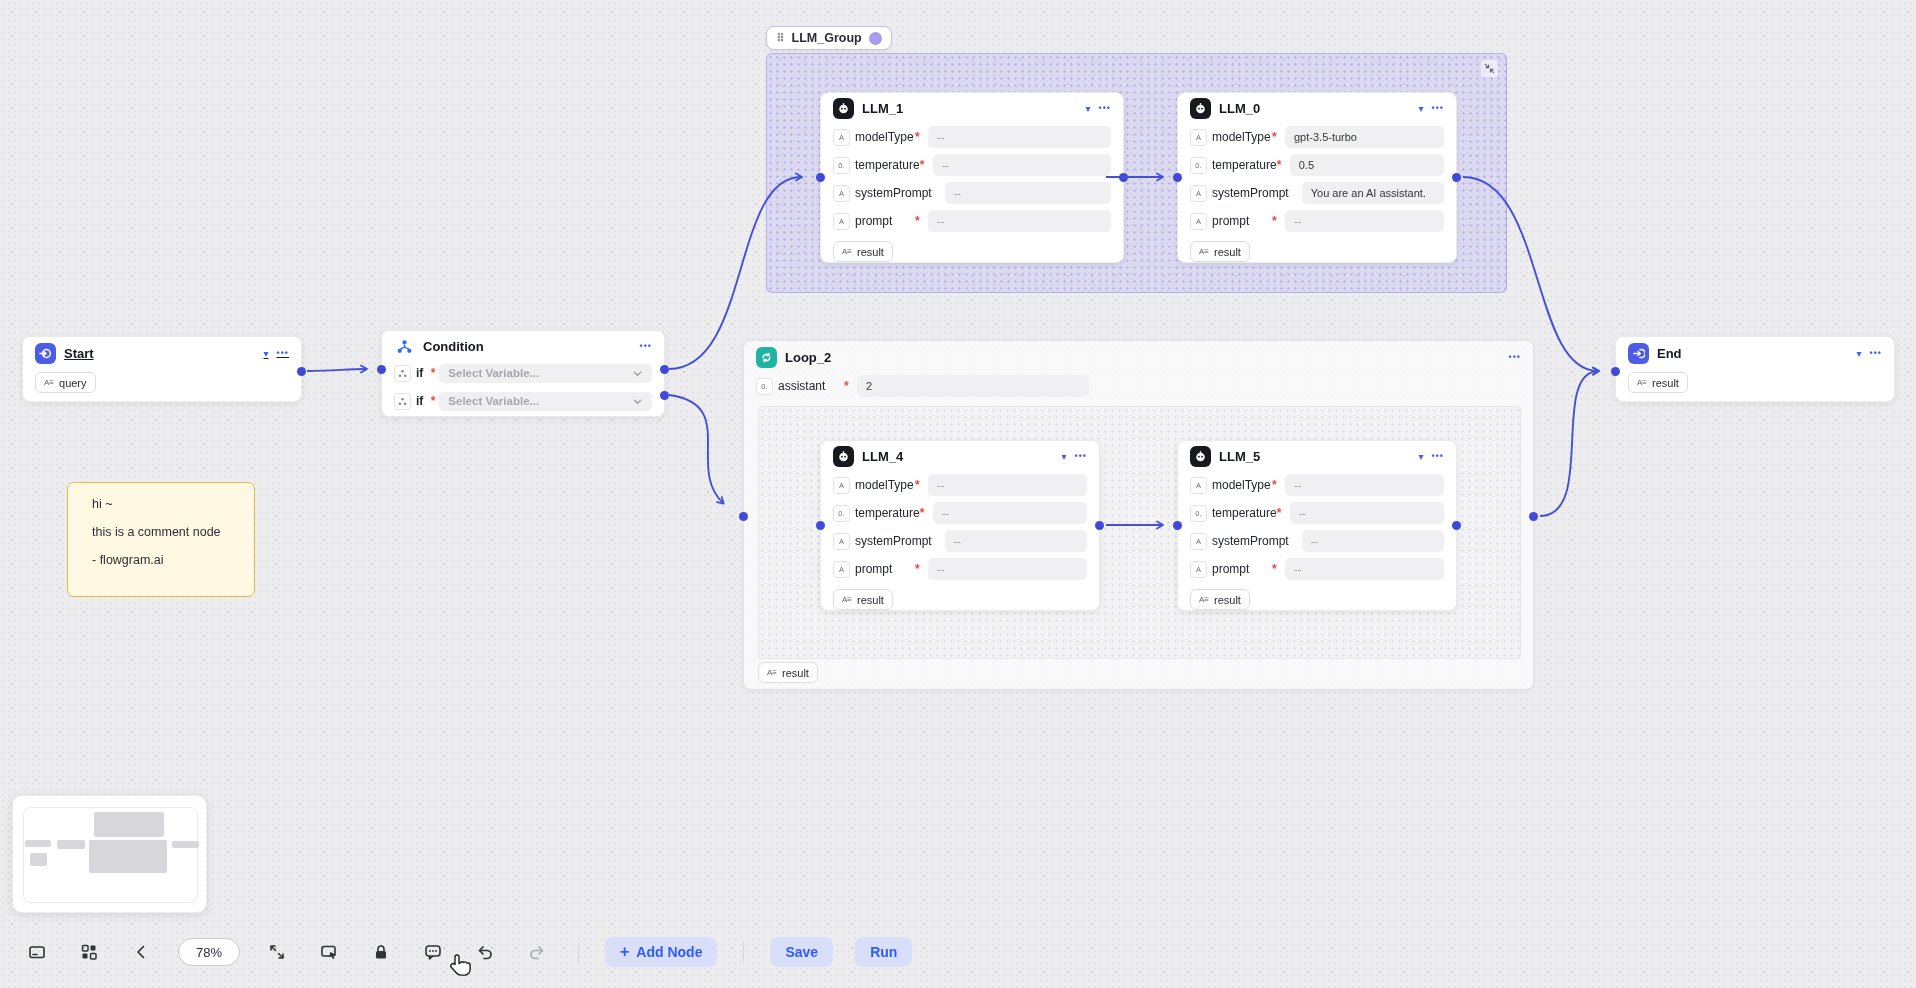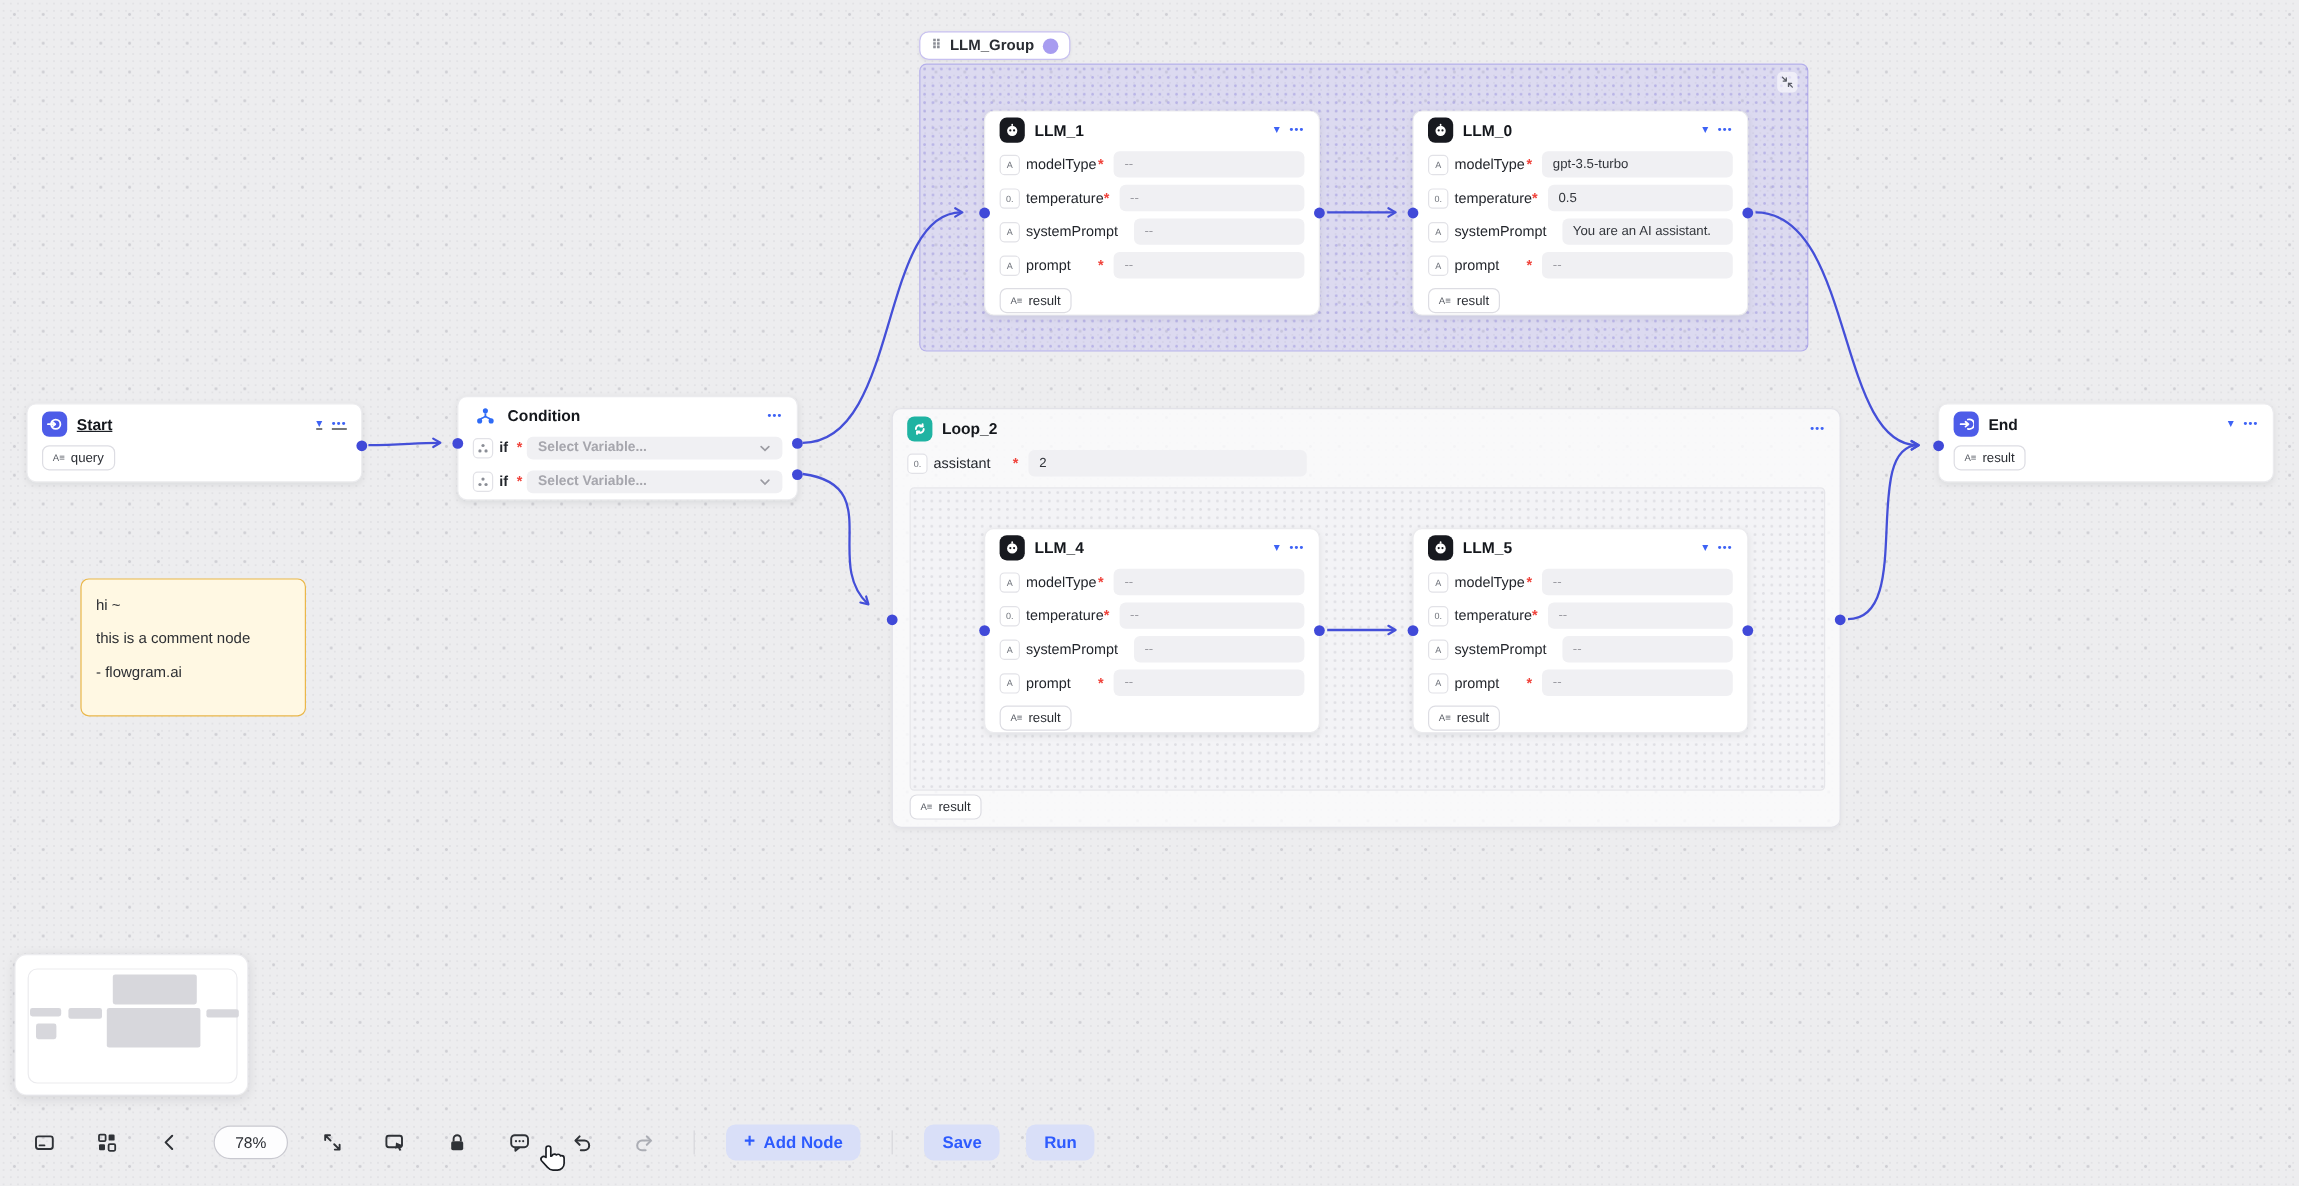--- a/index.html
+++ b/index.html
@@ -93,21 +93,21 @@
   }
   .cfield svg{ margin-left:auto; }
   .crow{ display:flex; align-items:center; padding:0 12px; height:24px; margin-bottom:4px; font-size:12px; font-weight:600; }
   .iflab{ margin-right:3px; color:#23262c; }
   
   .comment{
     position:absolute; left:67px; top:482px; width:188px; height:115px; z-index:2;
     background:#fff8e3; border:1px solid #eab749; border-radius:7px;
     padding:8px 12px; font-size:12.5px; color:#2d2f33;
   }
-  .comment p{ margin:6px 0 14px; }
+  .comment p{ margin:6px 12px 14px; }
   
   .wires{ position:absolute; inset:0; z-index:6; pointer-events:none; }
   
   .minimap{
     position:absolute; left:12px; top:795px; width:195px; height:118px; z-index:10;
     background:#fff; border:1px solid #ececef; border-radius:10px;
     box-shadow:0 2px 10px rgba(20,22,30,0.10); cursor:pointer;
   }
   .mm-view{ position:absolute; left:10px; top:11px; width:175px; height:96px; border:1px solid #ebebee; border-radius:8px; }
   .mm-shape{ position:absolute; background:#d7d7dc; border-radius:2px; }
@@ -240,21 +240,21 @@
       <svg width="11" height="11" viewBox="0 0 12 12">
           <path d="M2.5 4.5 L6 8 L9.5 4.5" stroke="#9b9ba2" stroke-width="1.5" fill="none" stroke-linecap="round"></path>
         </svg>
     </span>
   </div>
   <span class="port" style="left:-5px; top:34px"></span>
   <span class="port" style="right:-5px; top:34px"></span>
   <span class="port" style="right:-5px; top:60px"></span>
 </div>
 
-<div class="node" style="left:820px; top:92px; width:280px; height:171px;">
+<div class="node" style="left:820px; top:92px; width:304px; height:171px;">
   <div class="nhead">
     <span class="hicon icon-dark">
       <svg width="13" height="13" viewBox="0 0 14 14">
           <circle cx="7" cy="7.6" r="4.6" fill="#fff"></circle>
           <circle cx="5.3" cy="7.2" r="1" fill="#17191f"></circle>
           <circle cx="8.7" cy="7.2" r="1" fill="#17191f"></circle>
           <rect x="6.2" y="1.2" width="1.6" height="2" rx="0.8" fill="#fff"></rect>
         </svg>
     </span>
     <span class="ntitle">LLM_1</span>

